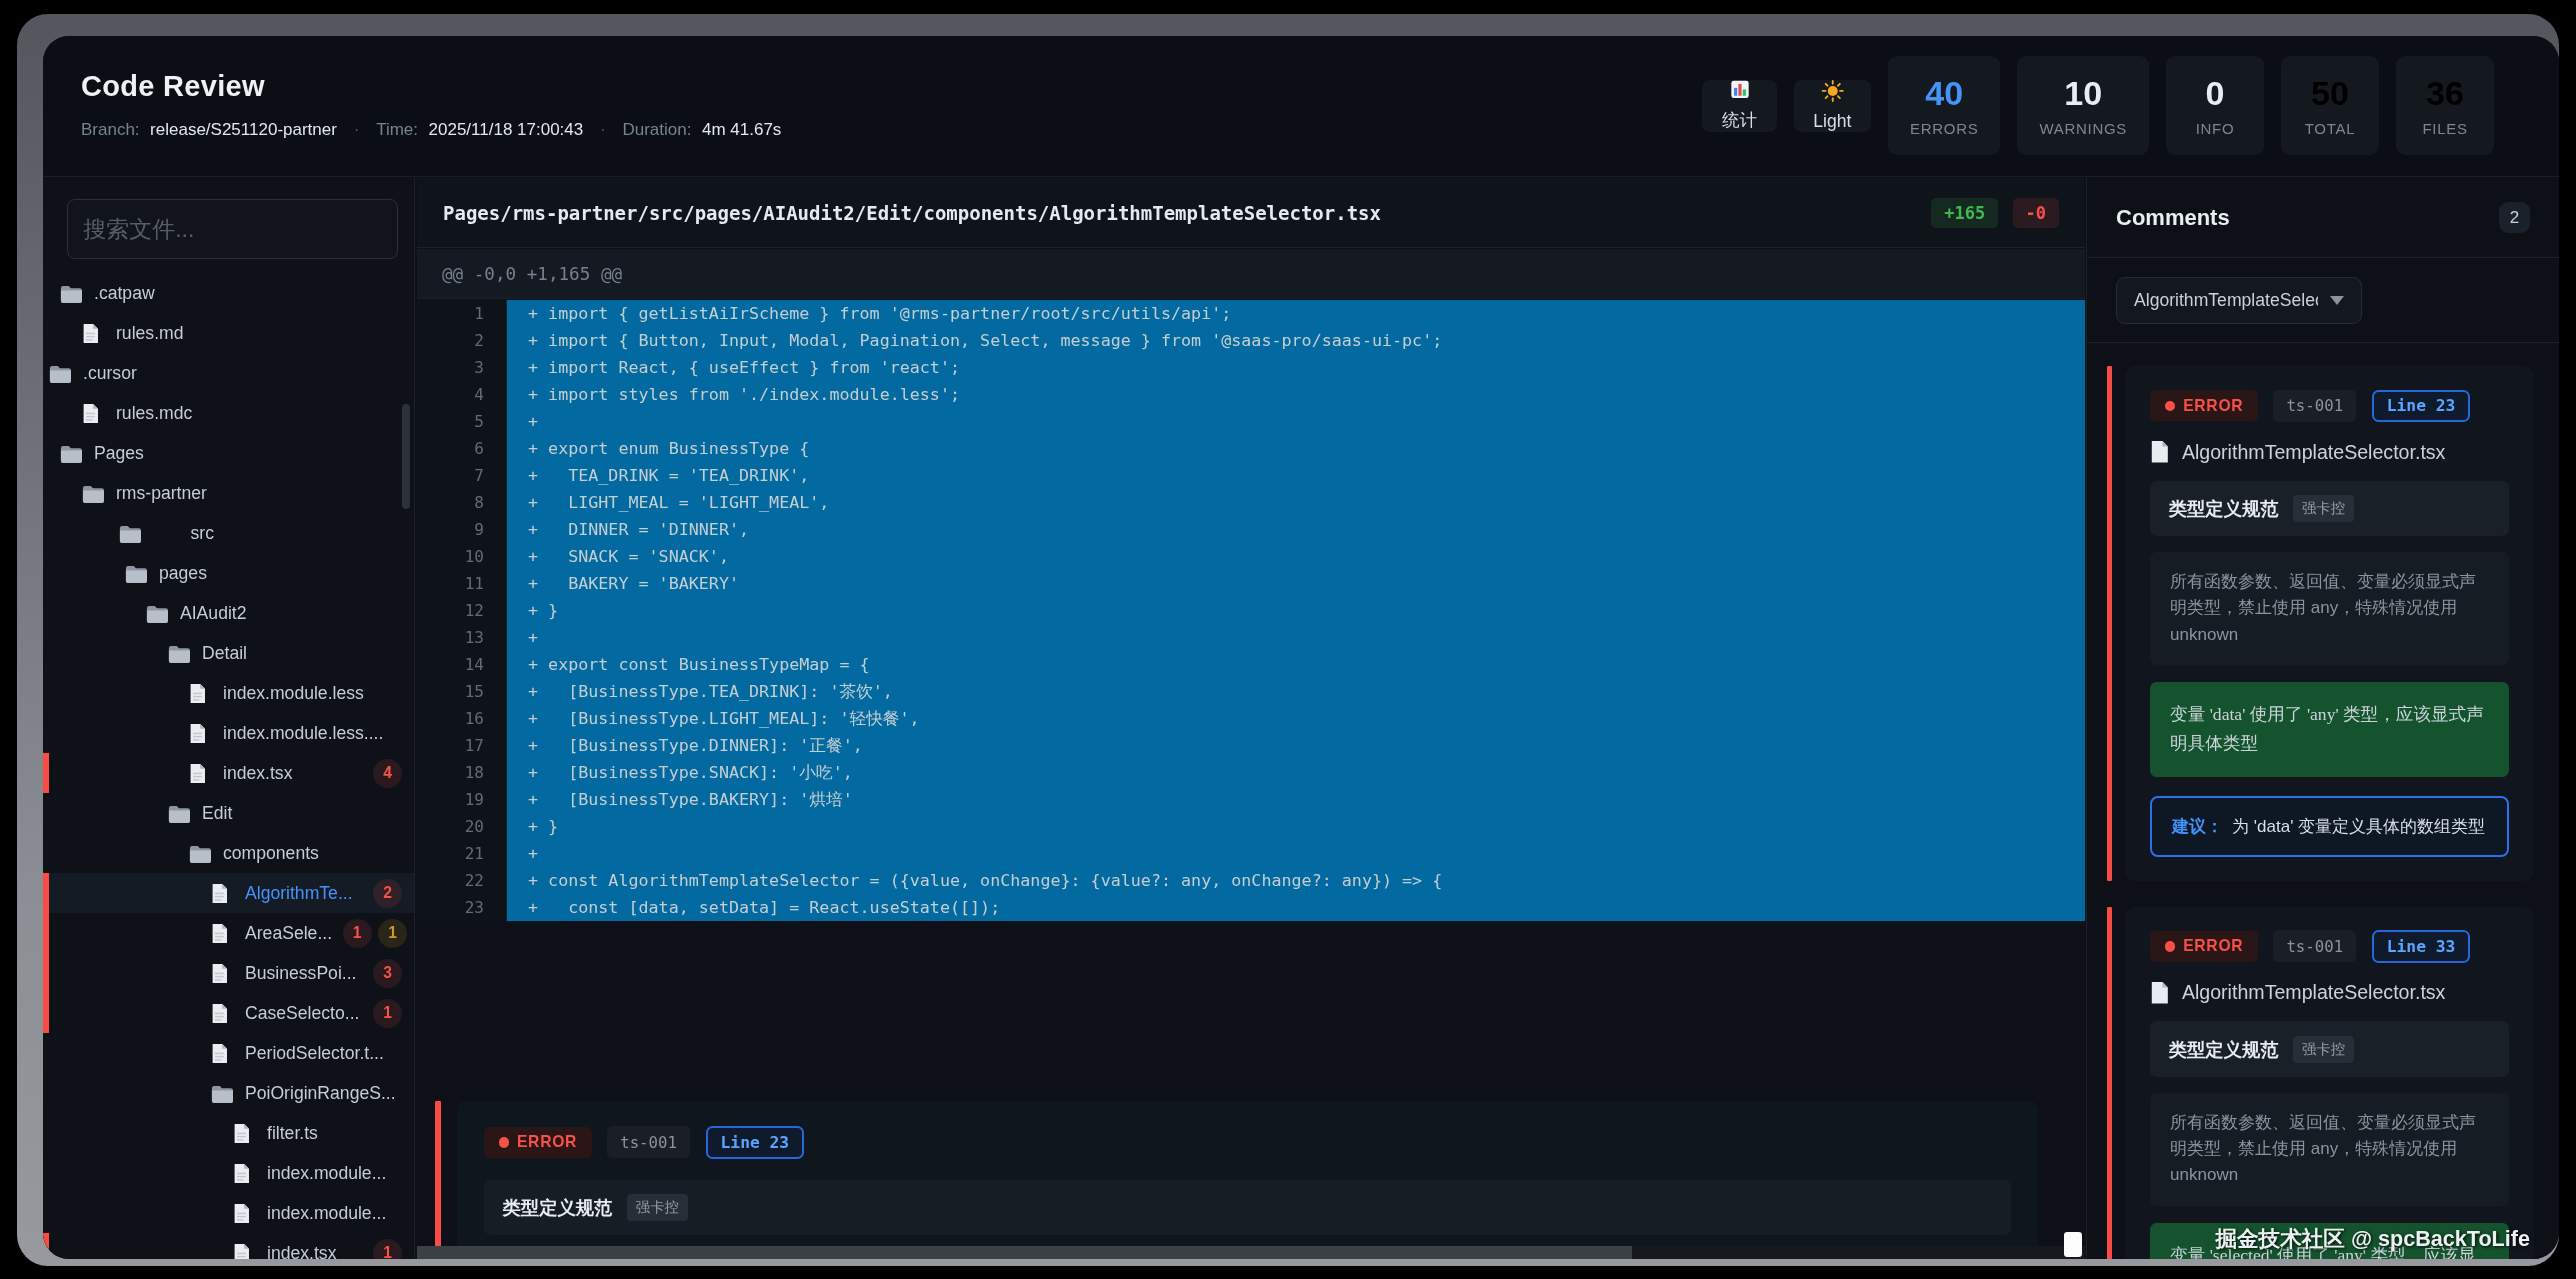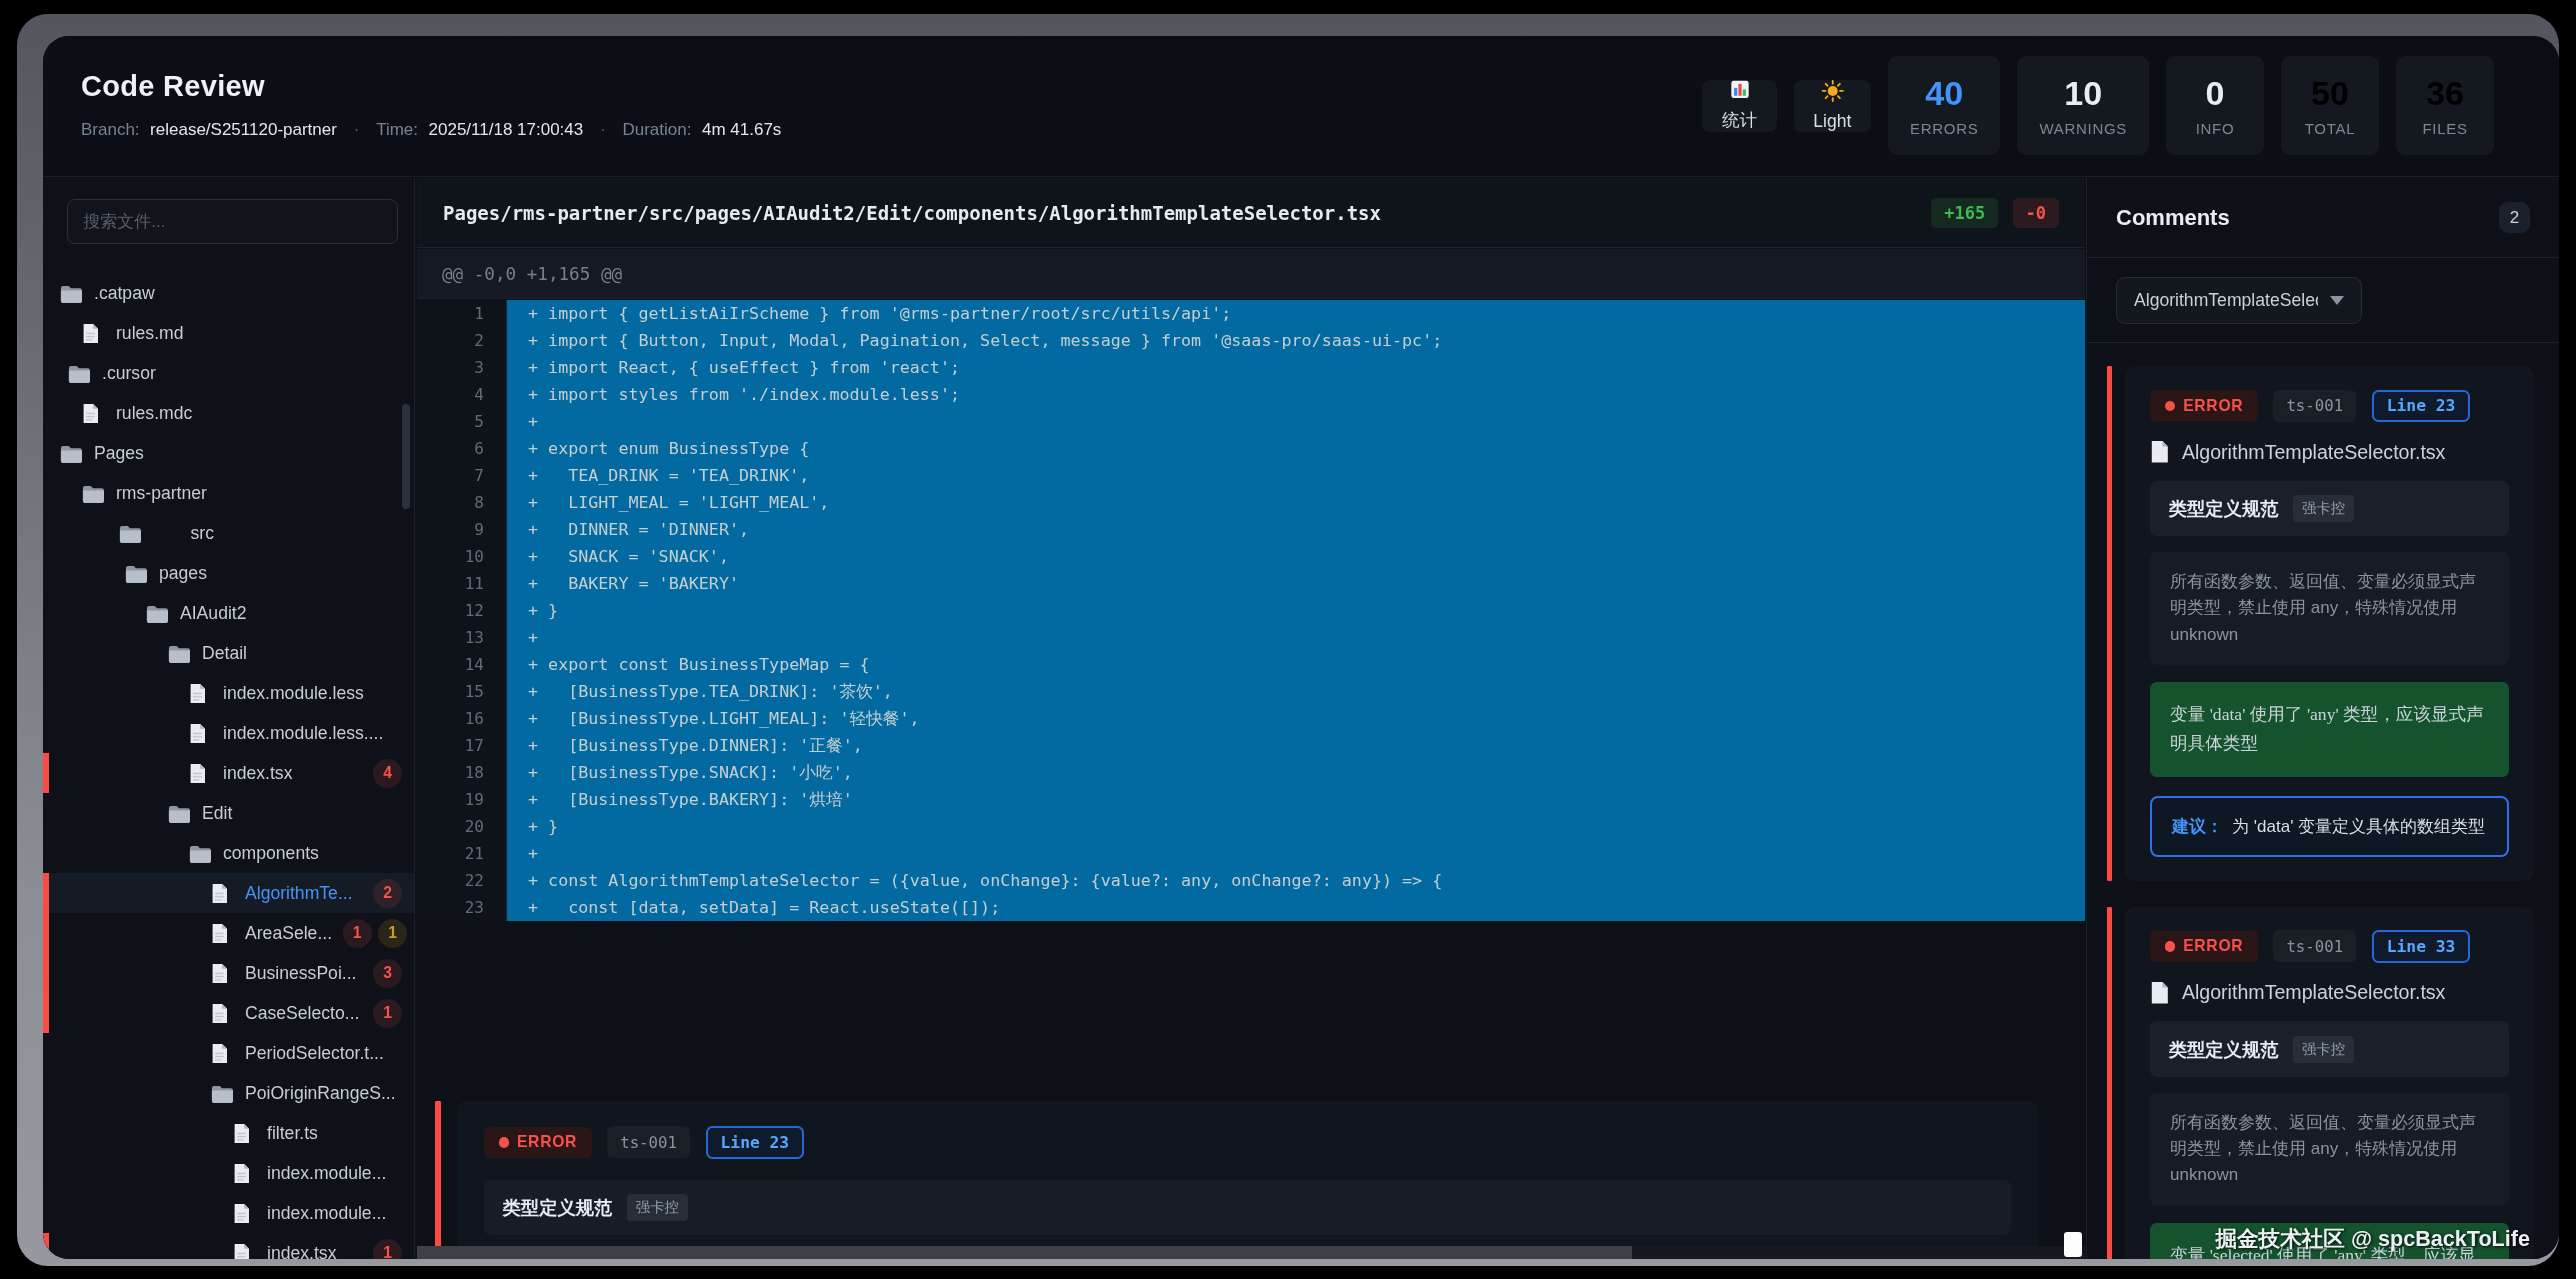--- a/index.html
+++ b/index.html
@@ -34,23 +34,23 @@
   .stat-label { font-size:15px; color:#7d8793; letter-spacing:0.7px; }
   .stat-card:nth-child(1) .stat-value { color:#f85149; }
   .stat-card:nth-child(2) .stat-value { color:#d29922; }
   .stat-card:nth-child(3) .stat-value { color:#4493f8; }
   .stat-card:nth-child(4) .stat-value { color:#e6edf3; }
   .stat-card:nth-child(5) .stat-value { color:#e6edf3; }
 
   
   .sidebar { position:absolute; left:0; top:142px; width:372px; bottom:0; background:#0e1218;
              border-right:1.3px solid #1a212a; overflow:hidden; }
-  .search-box { position:absolute; left:23.5px; top:21px; width:331px; height:45px;
+  .search-box { position:absolute; left:23.5px; top:21px; width:331px; height:60px;
                 background:#11151b; border:1.3px solid #2a3038; border-radius:7.8px;
-                color:#c9d1d9; font-size:17px; padding:0 15.7px; outline:none;
+                color:#c9d1d9; font-size:23px; padding:0 15.7px; outline:none;
                 font-family:"Liberation Sans","DejaVu Sans",sans-serif; }
   .search-box::placeholder { color:#565e68; }
   .tree { position:absolute; left:0; top:95px; right:0; bottom:0; }
   .tree-row { position:relative; display:flex; align-items:center; height:40px; gap:10.5px;
               font-size:17.6px; color:#c6cdd5; cursor:pointer; }
   .tree-row.sel { background:#151b24; }
   .tree-row.sel .tree-label { color:#4493f8; }
   .tree-row.err::before { content:""; position:absolute; left:0; top:0; bottom:0; width:5.9px;
                           background:#fb4b45; }
   .tree-icon { width:23.5px; height:22px; flex-shrink:0; display:flex; align-items:center; }
@@ -240,21 +240,21 @@
         <path d="M2 1 h12 l6 6 v18 H2 Z" fill="#e9ecf0"></path>
         <path d="M14 1 l6 6 h-6 Z" fill="#aeb5bf"></path>
         <rect x="5" y="12" width="11" height="1.8" fill="#c2c8d0"></rect>
         <rect x="5" y="16" width="11" height="1.8" fill="#c2c8d0"></rect>
         <rect x="5" y="20" width="8" height="1.8" fill="#c2c8d0"></rect>
       </svg>
     </span>
     <span class="tree-label">rules.md</span>
     <span class="badge-group"></span>
   </div>
-          <div class="tree-row" style="padding-left: 25px;">
+          <div class="tree-row" style="padding-left: 6px;">
     <span class="tree-icon">
       <svg viewBox="0 0 24 20" width="22" height="19.6">
         <path d="M1 4 q0-2.5 2.5-2.5 h6 l2.5 2.5 h9.5 q2.5 0 2.5 2.5 v11 q0 2.5-2.5 2.5 h-18 Q1 20 1 17.5 Z" fill="#8e96a1"></path>
         <path d="M1 6.5 h23 v11 q0 2.5-2.5 2.5 h-18 Q1 20 1 17.5 Z" fill="#b8bfc9"></path>
       </svg>
     </span>
 
     <span class="tree-label">.cursor</span>
     <span class="badge-group"></span>
   </div>

